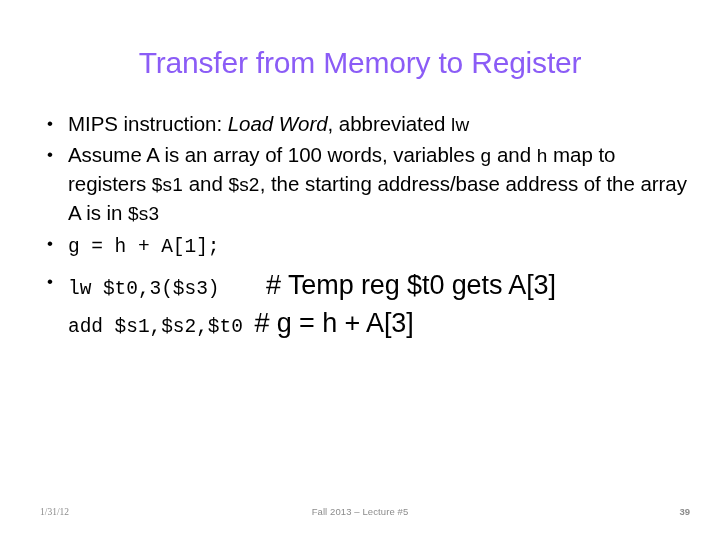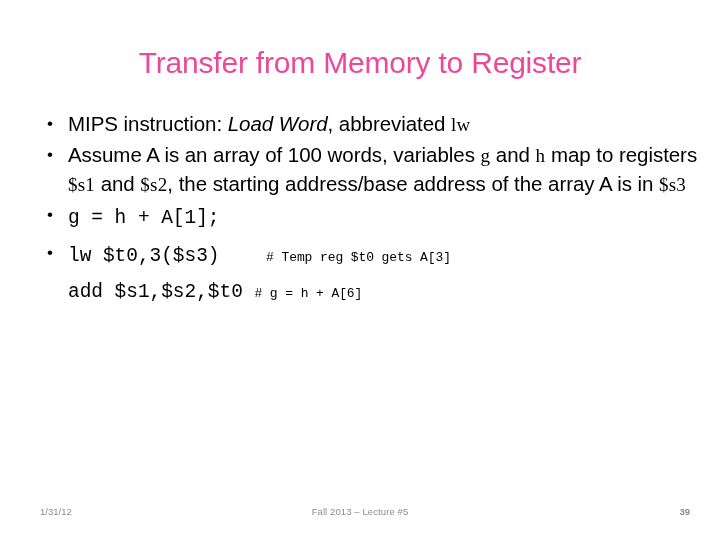--- a/index.html
+++ b/index.html
@@ -27,21 +27,21 @@
     position: absolute;
     left: 0;
     top: 44px;
     width: 720px;
     text-align: center;
     font-family: "Liberation Sans", sans-serif;
     font-size: 30px;
     line-height: 38px;
     font-weight: 400;
     letter-spacing: -0.2px;
-    color: #ec4899;
+    color: #8b5cf6;
     white-space: nowrap;
   }
 
   
   .body {
     position: absolute;
     left: 38px;
     top: 110px;
     width: 660px;
   }
@@ -60,38 +60,38 @@
     width: 14px;
     font-size: 17px;
     line-height: 28px;
     text-align: left;
   }
   .line {
     white-space: pre-wrap;
   }
 
   .mono {
-    font-family: Liberation Serif, serif;
+    font-family: Liberation Sans, sans-serif;
     font-size: 19px;
     letter-spacing: 0.2px;
   }
   .ital {
     font-style: italic;
   }
 
   
   .codeline {
     font-family: "Liberation Mono", "DejaVu Sans Mono", monospace;
     font-size: 19.5px;
     line-height: 34px;
     white-space: pre;
   }
   .codeline .cmt {
-    font-family: Liberation Mono, monospace;
-    font-size: 13px;
+    font-family: Liberation Sans, sans-serif;
+    font-size: 27px;
     letter-spacing: -0.1px;
   }
 
   .gap-sm { height: 4px; }
   .gap-xs { height: 2px; }
 
   
   .footer {
     position: absolute;
     left: 0;
@@ -99,20 +99,21 @@
     width: 720px;
     height: 20px;
     color: #8C8C8C;
     font-size: 9.5px;
     line-height: 14px;
   }
   .footer .f-left {
     position: absolute;
     left: 40px;
     top: 0;
+    font-family: Liberation Serif, serif;
   }
   .footer .f-center {
     position: absolute;
     left: 0;
     top: 0;
     width: 720px;
     text-align: center;
     letter-spacing: 0.1px;
   }
   .footer .f-right {
@@ -148,21 +149,21 @@
     <div class="bullet-block">
       <span class="dot">•</span>
       <div class="codeline">g = h + A[1];</div>
     </div>
 
     <div class="gap-sm"></div>
 
     <div class="bullet-block">
       <span class="dot">•</span>
       <div class="codeline"><span>lw $t0,3($s3)</span><span>    </span><span class="cmt"># Temp reg $t0 gets A[3]</span></div>
-      <div class="codeline"><span>add $s1,$s2,$t0</span><span> </span><span class="cmt"># g = h + A[6]</span></div>
+      <div class="codeline"><span>add $s1,$s2,$t0</span><span> </span><span class="cmt"># g = h + A[3]</span></div>
     </div>
 
   </div>
 
   <div class="footer">
     <span class="f-left">1/31/12</span>
     <span class="f-center">Fall 2013 – Lecture #5</span>
     <span class="f-right">39</span>
   </div>
 

